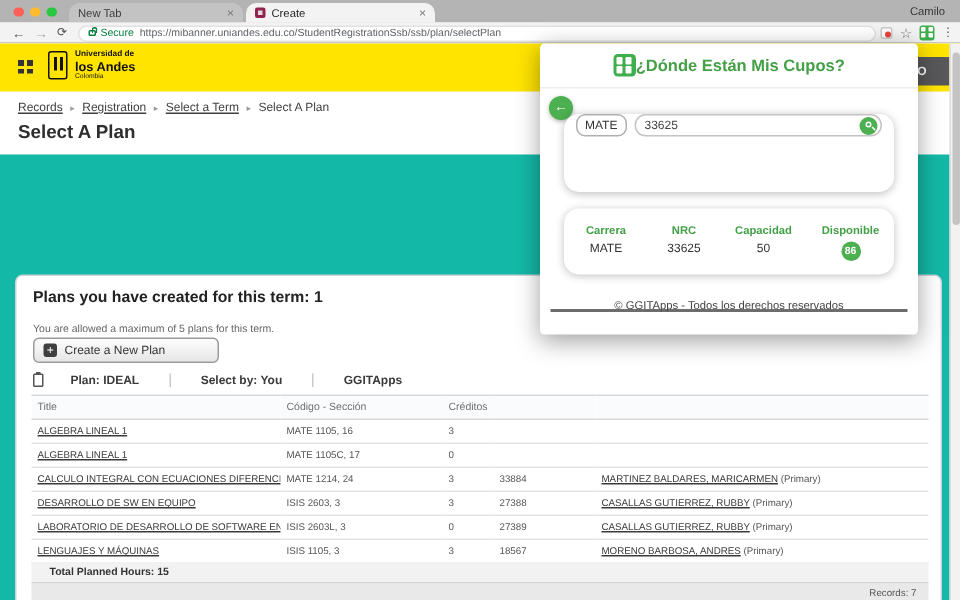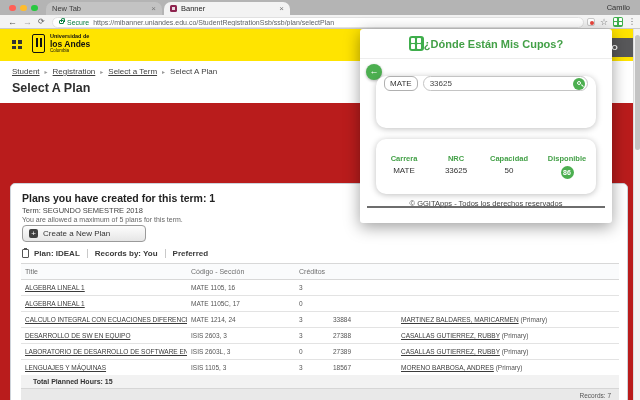--- a/index.html
+++ b/index.html
@@ -50,31 +50,31 @@
   .lt1 { font-size:5.5px; font-weight:bold; }
   .lt2 { font-size:8.5px; font-weight:bold; }
   .lt3 { font-size:4.5px; }
   .user-btn { position:absolute; right:7px; top:9px; width:64px; height:19px; background:#58585a; color:#fff; font-size:8px; font-weight:bold; text-align:center; line-height:19px; letter-spacing:0.5px; }
 
   .breadcrumb { position:absolute; left:12px; top:38px; font-size:8px; color:#3f3f3f; display:flex; align-items:center; gap:5px; }
   .crumb-link { text-decoration:underline; }
   .crumb-sep { color:#9a9a9a; font-size:6px; }
   .page-title { position:absolute; left:12px; top:52px; font-size:12.5px; font-weight:bold; color:#2e2e2e; }
 
-  .content-bg { position:absolute; left:0; top:74px; width:640px; height:297px; background:#b91c1c; }
+  .content-bg { position:absolute; left:0; top:74px; width:640px; height:297px; background:#14b8a6; }
   .card { position:absolute; left:10px; top:80px; width:618px; height:276px; background:#fff; border:1px solid #cdd3da; border-radius:5px; }
 
   .panel-title { position:absolute; left:11px; top:8px; font-size:10.5px; font-weight:bold; color:#222; }
   .term-line { position:absolute; left:11px; top:22px; font-size:7.5px; color:#444; }
   .max-line { position:absolute; left:11px; top:32px; font-size:7px; color:#666; }
   .create-btn { position:absolute; left:11px; top:41px; width:124px; height:17px; border:1px solid #9a9a9a; border-radius:4px; background:linear-gradient(#fdfdfd,#e6e6e6); display:flex; align-items:center; padding:0 6px; }
   .create-btn .plus-icon { width:9px; height:9px; background:#3f3f3f; border-radius:2px; color:#fff; font-size:8px; line-height:9px; text-align:center; margin-right:5px; flex:none; }
   .create-btn .lbl { font-size:8px; font-weight:normal; color:#333; }
 
-  .plan-meta { position:absolute; left:11px; top:65px; display:flex; align-items:center; font-size:8px; font-weight:bold; color:#3a3a3a; }
+  .plan-meta { position:absolute; left:11px; top:65px; display:flex; align-items:center; font-size:8px; font-weight:bold; color:#3a3a3a;gap:13px; }
   .clipboard-icon { width:7px; height:9px; border:1px solid #555; border-radius:1px; position:relative; margin-right:5px; }
   .clipboard-icon::before { content:""; position:absolute; left:1px; top:-2px; width:3px; height:2px; background:#555; }
   .meta-sep { width:1px; height:9px; background:#c9c9c9; margin:0 7px; }
 
   .plans-table { position:absolute; left:10px; top:79px; width:598px; border-collapse:collapse; table-layout:fixed; }
   .plans-table th { background:#fafbfc; border-top:1px solid #d8d8d8; border-bottom:1px solid #d8d8d8; font-size:7px; font-weight:normal; color:#6f6f6f; text-align:left; padding:4px 4px; height:15px; white-space:nowrap; overflow:hidden; }
   .plans-table td { border-bottom:1px solid #e3e3e3; font-size:6.5px; color:#555; padding:0 4px; height:16px; white-space:nowrap; overflow:hidden; }
   .course-link { color:#3b3b3b; text-decoration:underline; }
   .instr-link { color:#3b3b3b; text-decoration:underline; }
   .table-footer { position:absolute; left:10px; top:191px; width:598px; height:14px; background:#f2f2f2; border-bottom:1px solid #d6d6d6; font-size:7px; font-weight:bold; color:#333; line-height:14px; padding-left:12px; }
@@ -94,21 +94,21 @@
   .pcard { position:absolute; left:16px; width:220px; background:#fff; border-radius:10px; box-shadow:0 1px 6px rgba(0,0,0,0.25); }
   .pcard-search { top:47px; height:52px; }
   .instruction { padding:7px 10px 4px; font-size:7.3px; color:#333; line-height:1.25; }
   .search-row { display:flex; align-items:center; padding:0 8px; }
   .prefix-pill { border:1px solid #b0b0b0; border-radius:6px; padding:2px 5px; font-size:8px; color:#333; flex:none; }
   .nrc-input { flex:1; margin-left:5px; height:15px; border:1px solid #c4c4c4; border-radius:8px; display:flex; align-items:center; padding:0 2px 0 6px; }
   .nrc-value { flex:1; font-size:8px; color:#444; }
   .search-btn { width:12px; height:12px; border-radius:50%; background:#4caf50; position:relative; flex:none; }
   .mag { position:absolute; left:3.5px; top:3px; width:4px; height:4px; border:1px solid #fff; border-radius:50%; }
   .mag::after { content:""; position:absolute; left:3.5px; top:3.5px; width:2.5px; height:1px; background:#fff; transform:rotate(45deg); }
-  .pcard-result { top:110px; height:55px; display:grid; grid-template-columns:56px 48px 58px 58px; align-content:center; row-gap:3px; }
+  .pcard-result { top:110px; height:44px; display:grid; grid-template-columns:56px 48px 58px 58px; align-content:center; row-gap:3px; }
   .res-h { font-size:7.5px; font-weight:bold; color:#43a047; text-align:center; }
   .res-v { font-size:8px; color:#333; text-align:center; }
   .badge-wrap { display:flex; justify-content:center; }
   .badge { width:13px; height:13px; border-radius:50%; background:#4caf50; color:#fff; font-size:7px; font-weight:bold; text-align:center; line-height:13px; }
   .popup-divider { position:absolute; left:7px; top:177px; width:238px; height:2px; background:#6d6d6d; }
   .popup-footer { position:absolute; left:0; top:170px; width:100%; text-align:center; font-size:7.5px; color:#444; }
 </style>
 </head>
 <body>
 
@@ -117,21 +117,21 @@
   <div class="tabstrip">
     <span class="traffic tl-red"></span>
     <span class="traffic tl-yellow"></span>
     <span class="traffic tl-green"></span>
     <div class="tab tab-inactive">
       <span class="title">New Tab</span>
       <span class="close">×</span>
     </div>
     <div class="tab tab-active">
       <span class="favicon"></span>
-      <span class="title">Banner</span>
+      <span class="title">Create</span>
       <span class="close">×</span>
     </div>
     <span class="profile-name">Camilo</span>
   </div>
 
   <div class="toolbar">
     <span class="navbtn nav-back">←</span>
     <span class="navbtn nav-fwd">→</span>
     <span class="navbtn nav-reload">⟳</span>
     <div class="omnibox">
@@ -165,49 +165,48 @@
         <span class="logo-text">
           <div class="lt1">Universidad de</div>
           <div class="lt2">los Andes</div>
           <div class="lt3">Colombia</div>
         </span>
       </div>
       <div class="user-btn">CAMILO</div>
     </div>
 
     <div class="breadcrumb">
-      <span class="crumb-link">Student</span>
+      <span class="crumb-link">Records</span>
       <span class="crumb-sep">▸</span>
       <span class="crumb-link">Registration</span>
       <span class="crumb-sep">▸</span>
       <span class="crumb-link">Select a Term</span>
       <span class="crumb-sep">▸</span>
       <span>Select A Plan</span>
     </div>
 
     <div class="page-title">Select A Plan</div>
 
     <div class="content-bg">
       <div class="card">
         <div class="panel-title">Plans you have created for this term: 1</div>
-        <div class="term-line">Term: SEGUNDO SEMESTRE 2018</div>
         <div class="max-line">You are allowed a maximum of 5 plans for this term.</div>
 
         <div class="create-btn">
           <span class="plus-icon">+</span>
           <span class="lbl">Create a New Plan</span>
         </div>
 
         <div class="plan-meta">
           <span class="clipboard-icon"></span>
           <span>Plan: IDEAL</span>
           <span class="meta-sep"></span>
-          <span>Records by: You</span>
+          <span>Select by: You</span>
           <span class="meta-sep"></span>
-          <span>Preferred</span>
+          <span>GGITApps</span>
         </div>
 
         <table class="plans-table">
           <colgroup>
               <col style="width:166px">
               <col style="width:108px">
               <col style="width:34px">
               <col style="width:68px">
               <col style="width:167px">
               <col style="width:55px">

